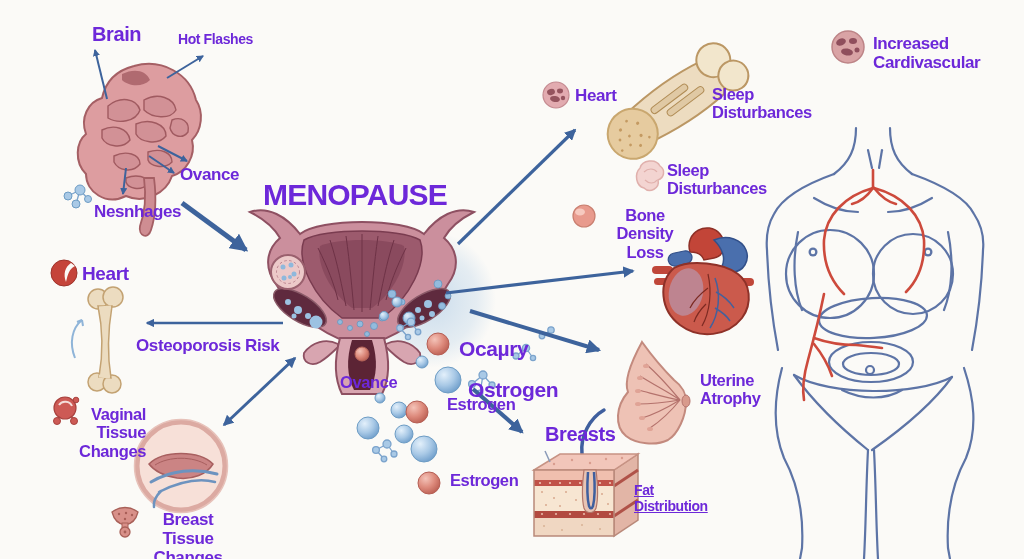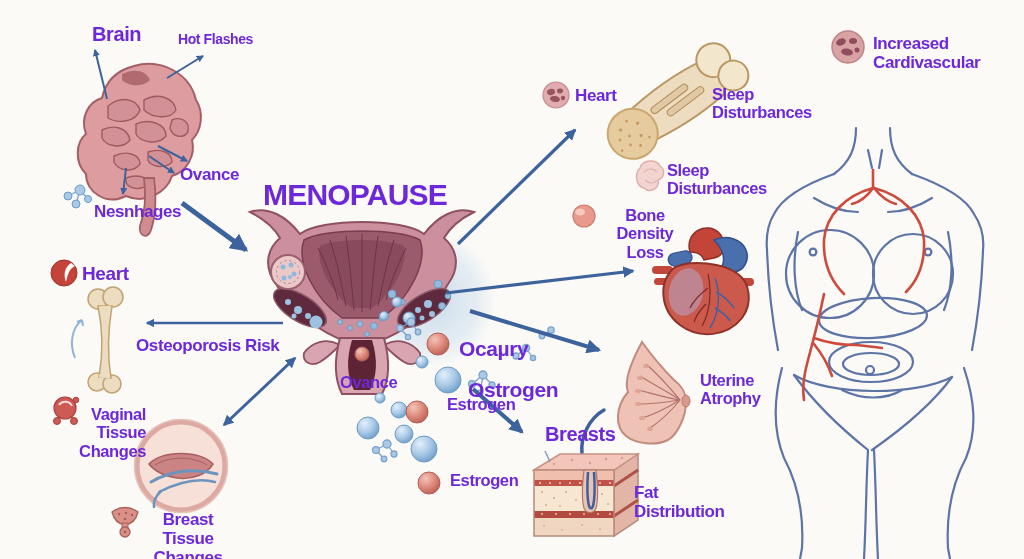--- a/index.html
+++ b/index.html
@@ -469,16 +469,16 @@
   <div class="lbl" style="left:468px;top:367px;font-size:21px;margin-top:11px;">Ostrogen</div>
   <div class="lbl" style="left:447px;top:395px;font-size:16.5px;">Estrogen</div>
   <div class="lbl" style="left:450px;top:471px;font-size:16.5px;">Estrogen</div>
 
   <div class="lbl" style="left:575px;top:86px;font-size:17px;">Heart</div>
   <div class="lbl wrap" style="left:712px;top:85px;width:104px;font-size:16.5px;">Sleep Disturbances</div>
   <div class="lbl wrap" style="left:667px;top:161px;width:104px;font-size:16.5px;">Sleep Disturbances</div>
   <div class="lbl wrap" style="left:598px;top:206px;width:94px;font-size:16.5px;text-align:center;">Bone Density Loss</div>
   <div class="lbl wrap" style="left:700px;top:371px;width:66px;font-size:16.5px;">Uterine Atrophy</div>
   <div class="lbl" style="left:545px;top:423px;font-size:20px;">Breasts</div>
-  <div class="lbl wrap" style="left:634px;top:483px;width:94px;font-size:17px;">Fat Distribution</div>
+  <div class="lbl wrap" style="left:634px;top:483px;width:94px;font-size:14px;text-decoration:underline;">Fat Distribution</div>
 
   <div class="lbl wrap" style="left:873px;top:34px;width:108px;font-size:17px;">Increased Cardivascular</div>
 </div>
 
 </body></html>

